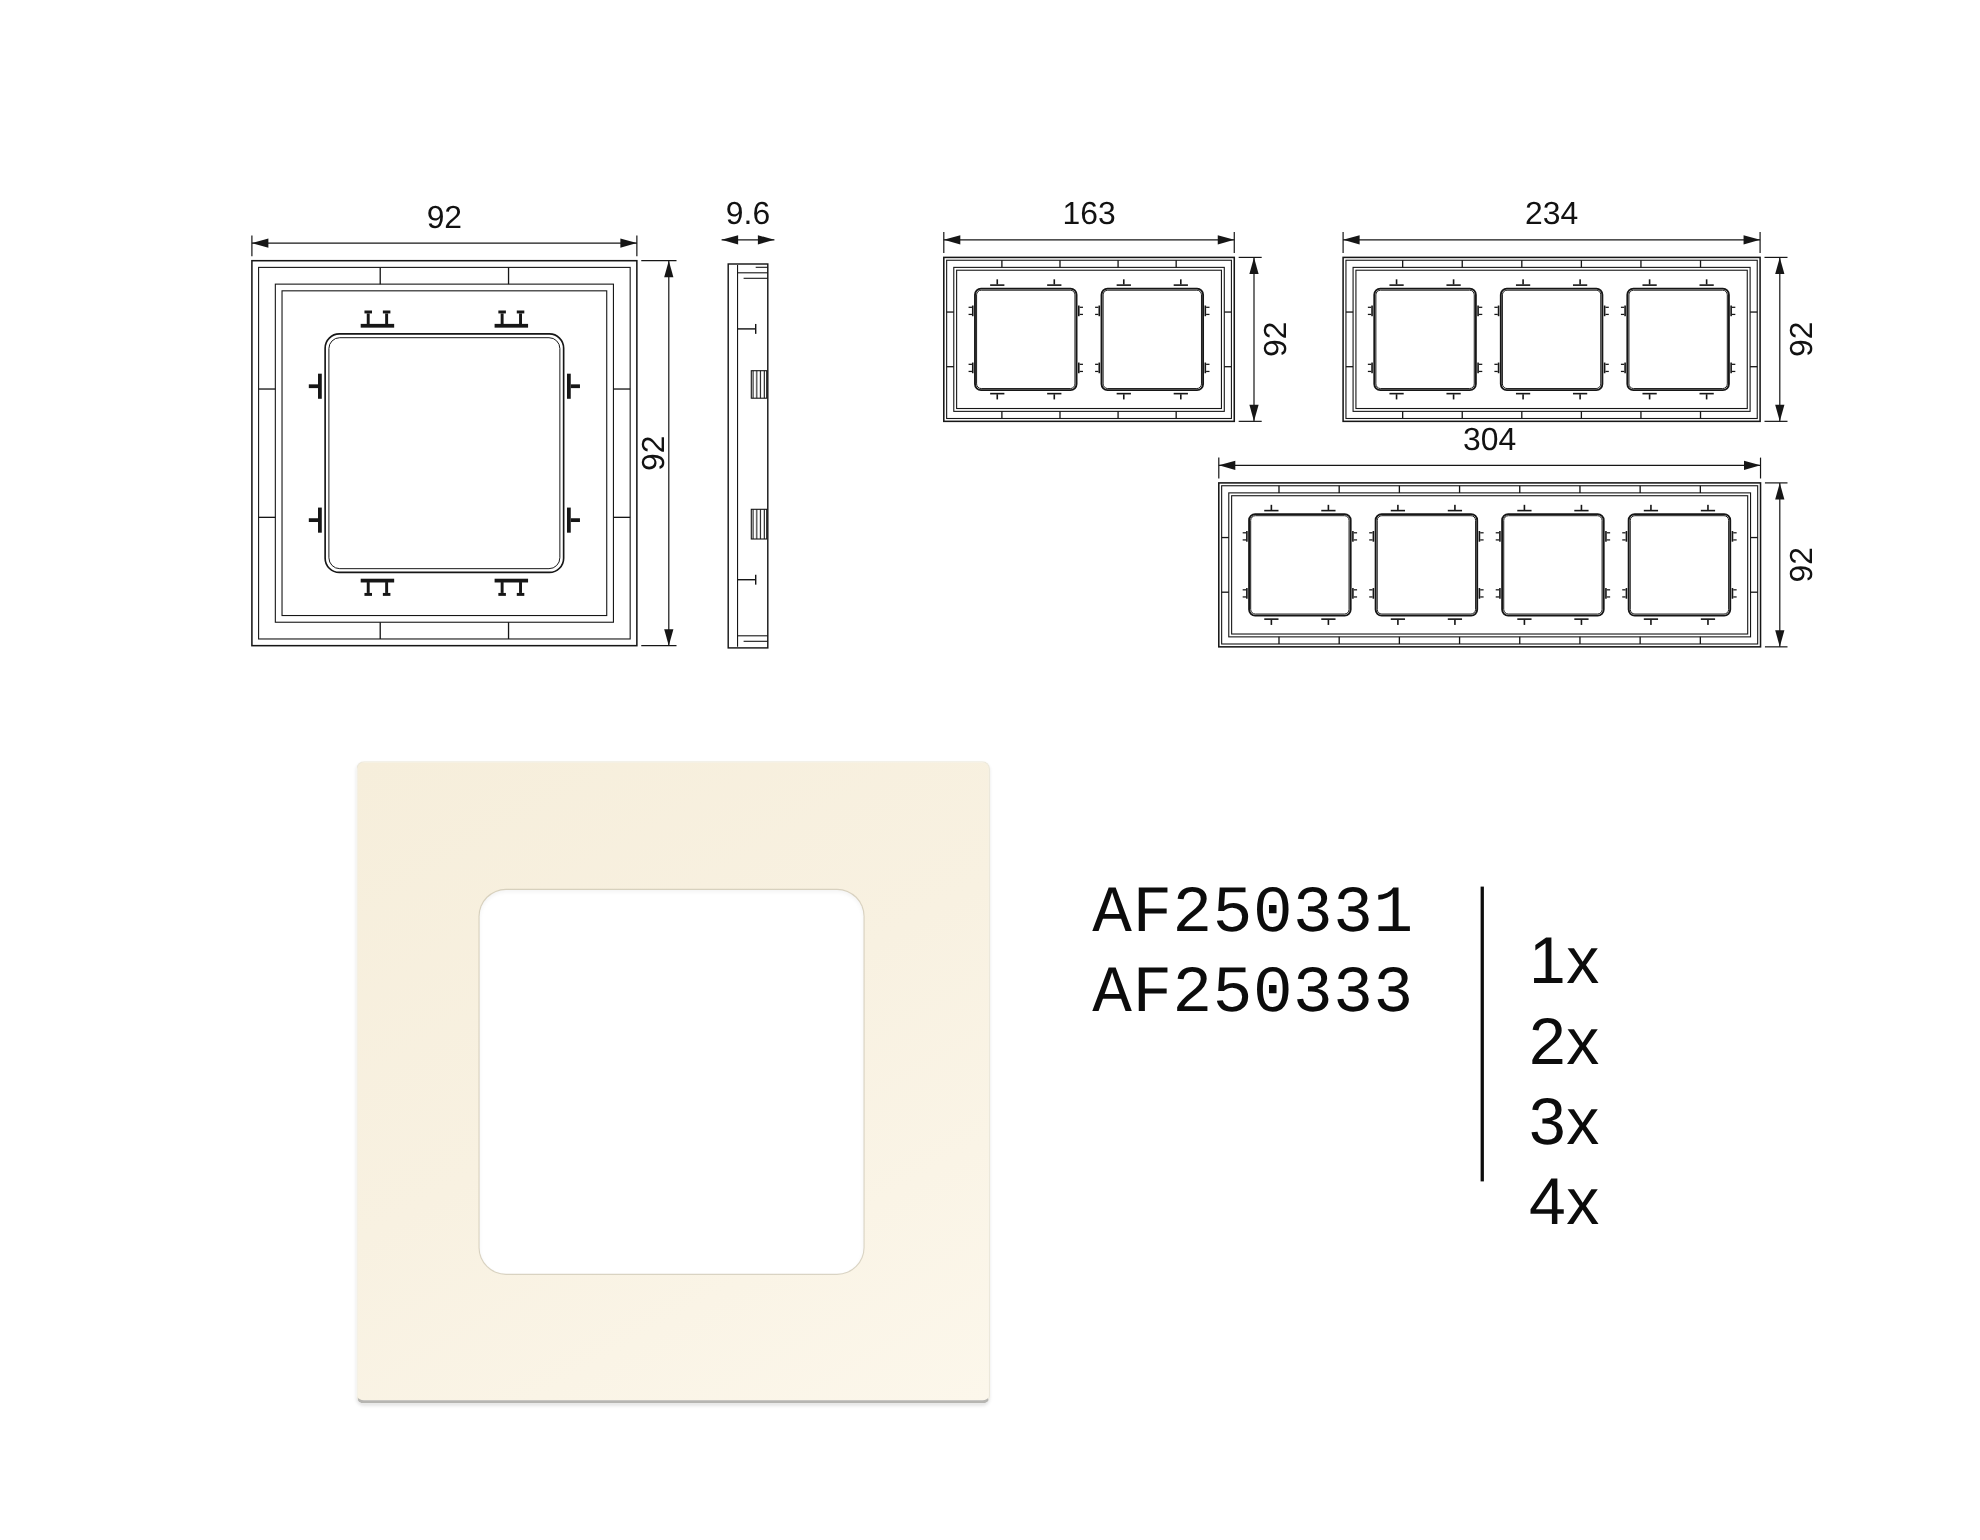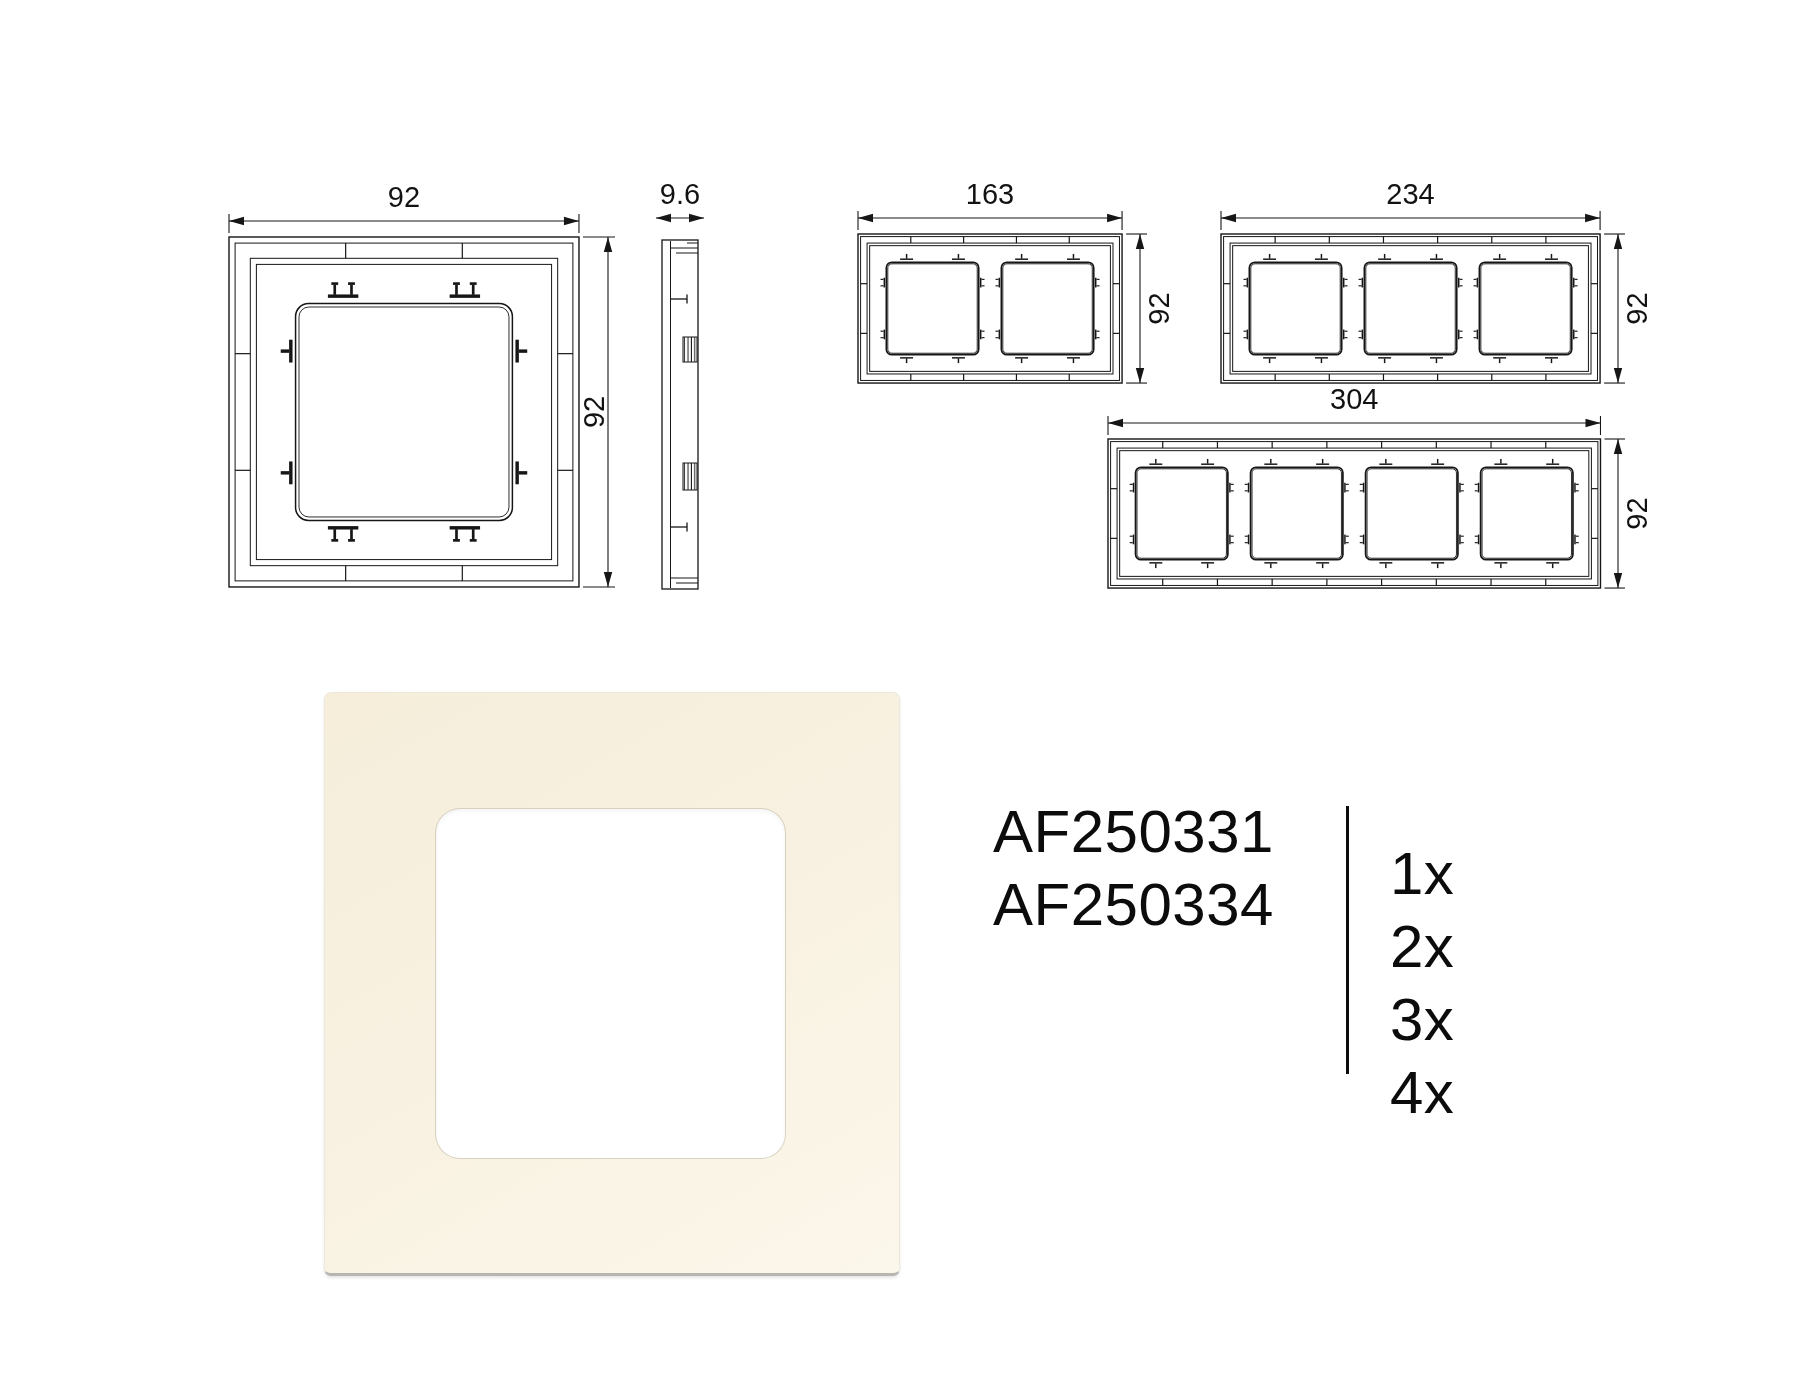--- a/index.html
+++ b/index.html
@@ -13,21 +13,21 @@
   .plate{position:absolute;left:324px;top:692px;width:574px;height:580px;
          background:linear-gradient(150deg,#f6eedb 0%,#f8f1e1 48%,#fcf7eb 100%);
          border:1px solid #ece8db;border-bottom:3px solid #b6b5b1;border-radius:7px;
          box-shadow:0 2px 3px rgba(0,0,0,0.10);}
   .plate-window{position:absolute;left:111px;top:116px;width:349px;height:349px;
          background:#ffffff;border-radius:24px;
          box-shadow:0 0 0 1px rgba(150,143,122,0.32), inset 0 2px 4px rgba(0,0,0,0.05);}
 
   
   .codes{position:absolute;left:0;top:0;}
-  .code-col{position:absolute;left:993px;top:795px;}
+  .code-col{position:absolute;left:993px;top:795px;font-family:Liberation Mono, monospace;}
   .qty-col{position:absolute;left:1390px;top:795px;margin-top:42px;}
   .code-row{height:73px;line-height:73px;font-size:60px;font-weight:500;
             color:#0c0c0c;letter-spacing:0.5px;white-space:nowrap;}
   .codes-divider{position:absolute;left:1346px;top:806px;width:3px;height:268px;background:#0c0c0c;}
 </style>
 </head>
 <body>
 
 <div class="sheet">
 
@@ -416,21 +416,21 @@
       </svg>
     </div>
 
   <div class="plate">
     <div class="plate-window"></div>
   </div>
 
   <div class="codes">
     <div class="code-col">
       <div class="code-row">AF250331</div>
-      <div class="code-row">AF250334</div>
+      <div class="code-row">AF250333</div>
     </div>
     <div class="codes-divider"></div>
     <div class="qty-col">
       <div class="code-row">1x</div>
       <div class="code-row">2x</div>
       <div class="code-row">3x</div>
       <div class="code-row">4x</div>
     </div>
   </div>
 

